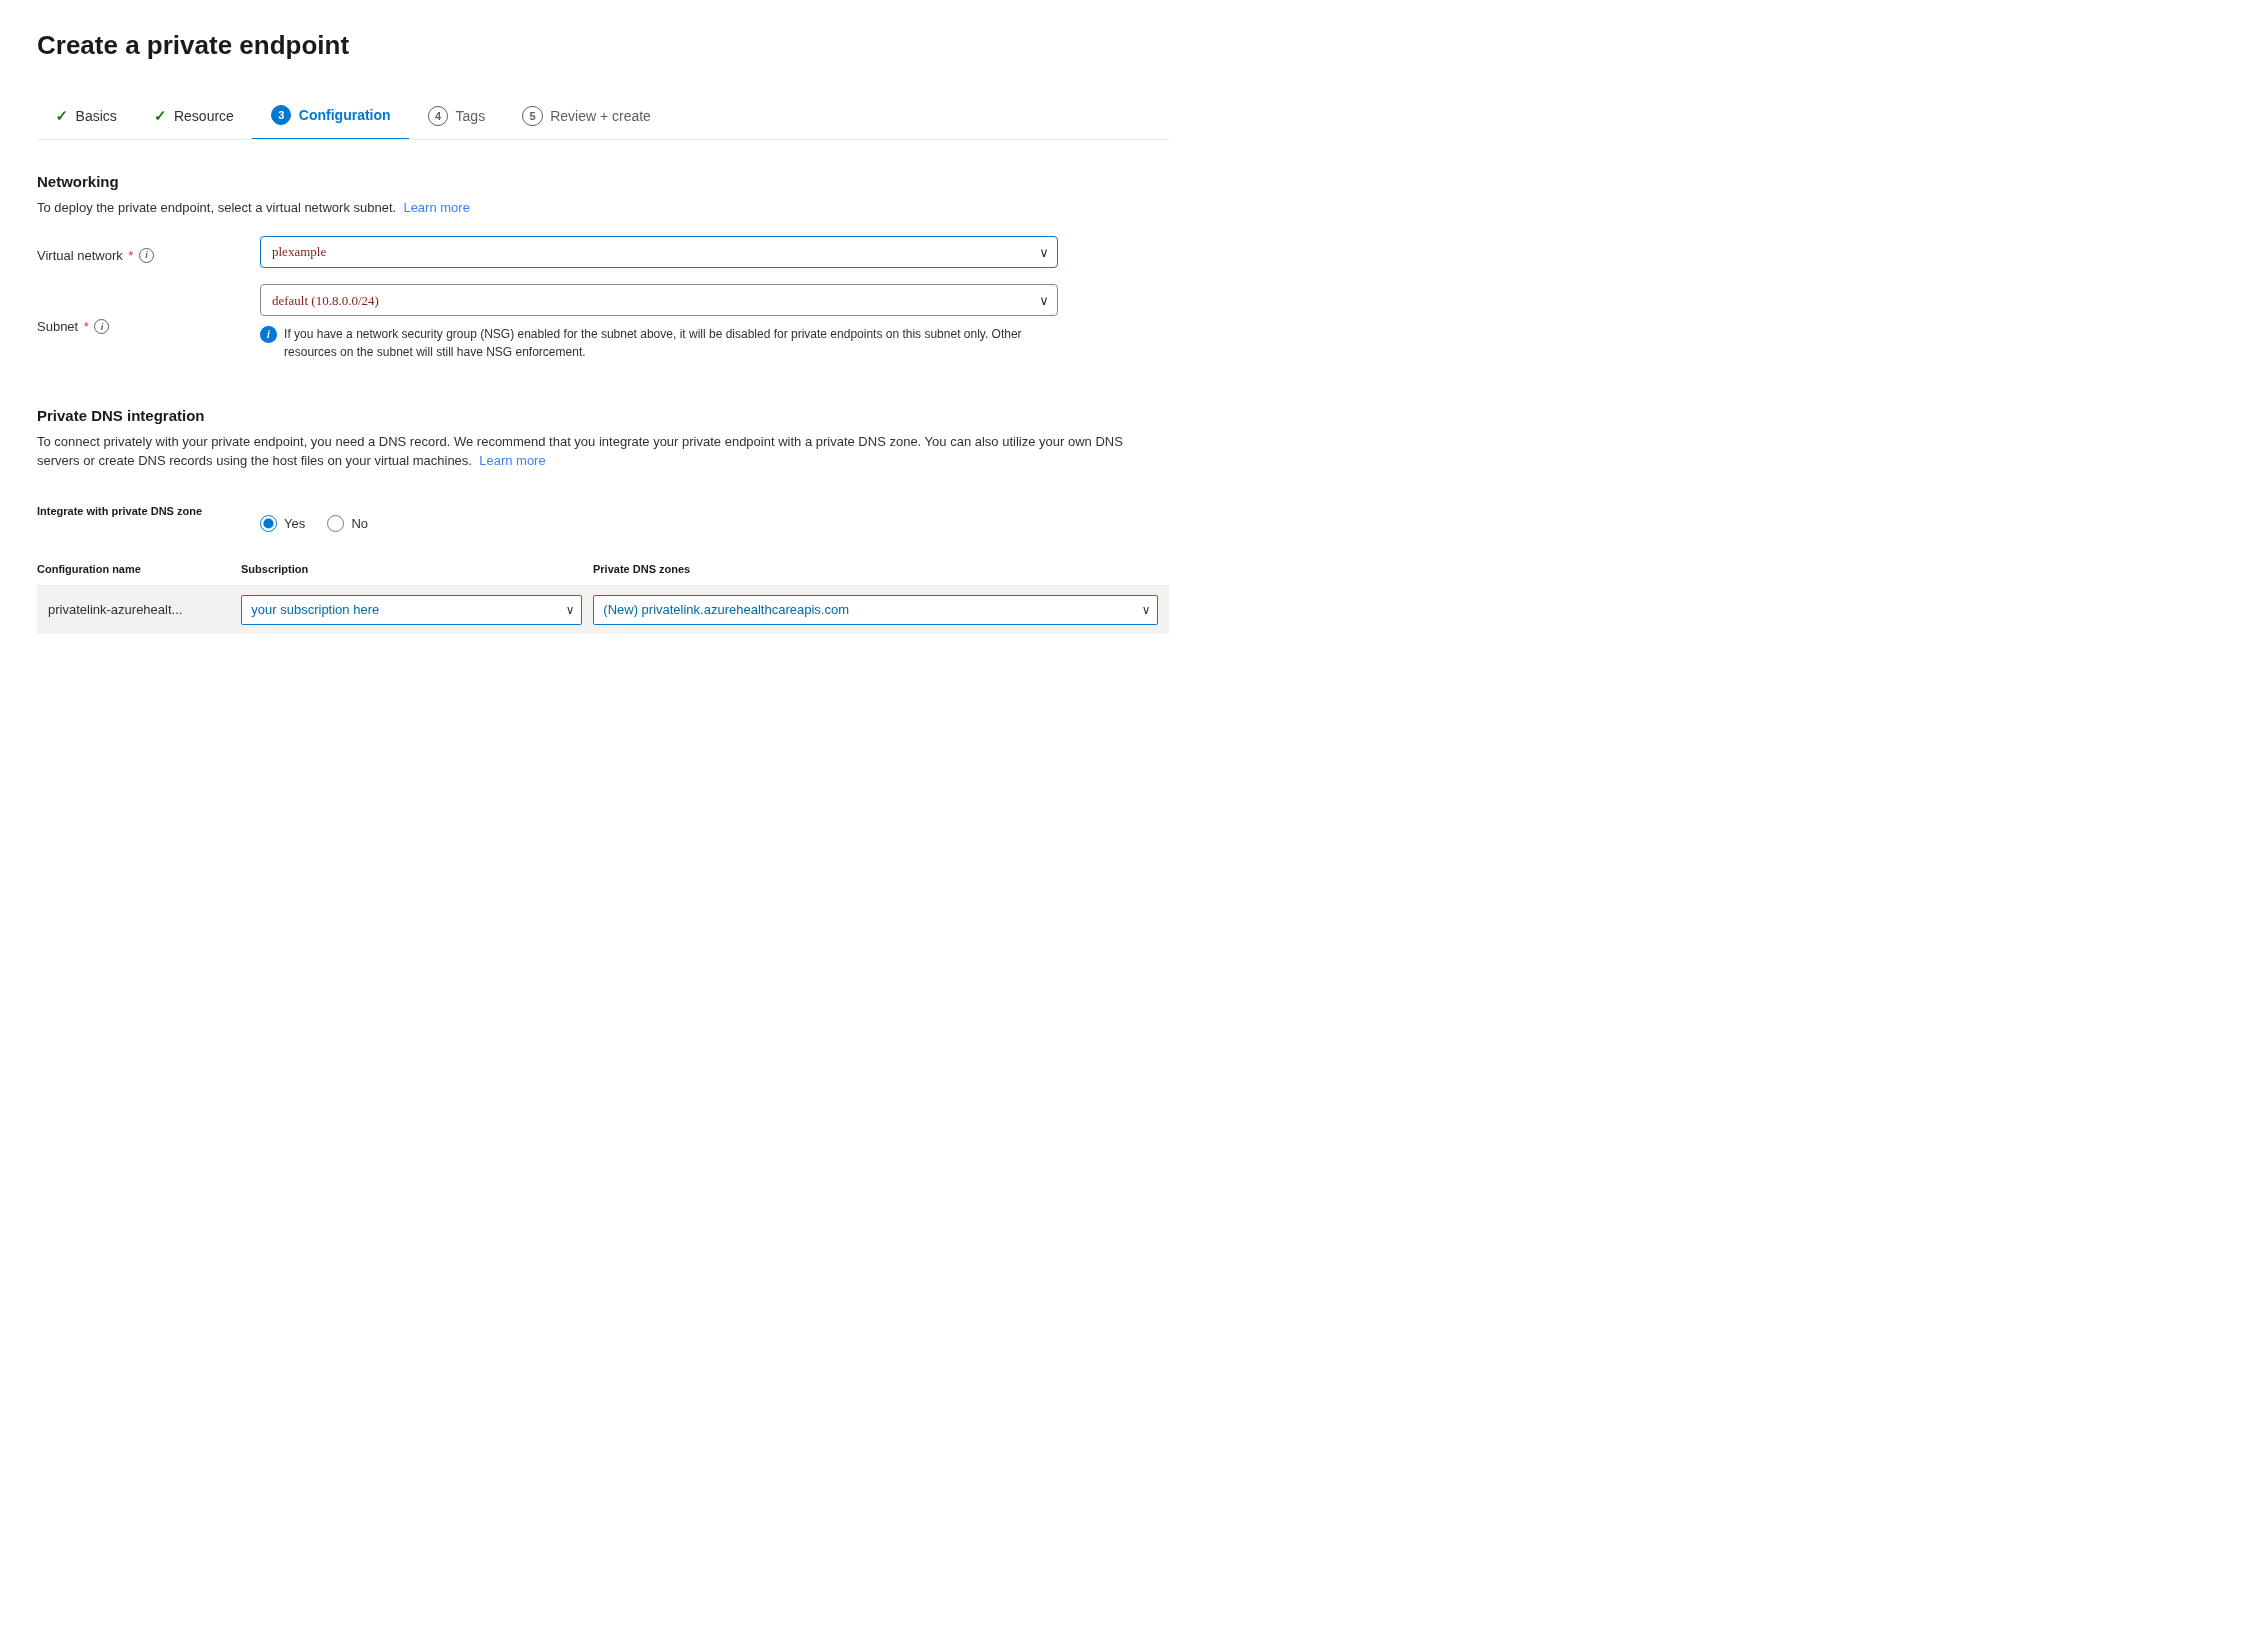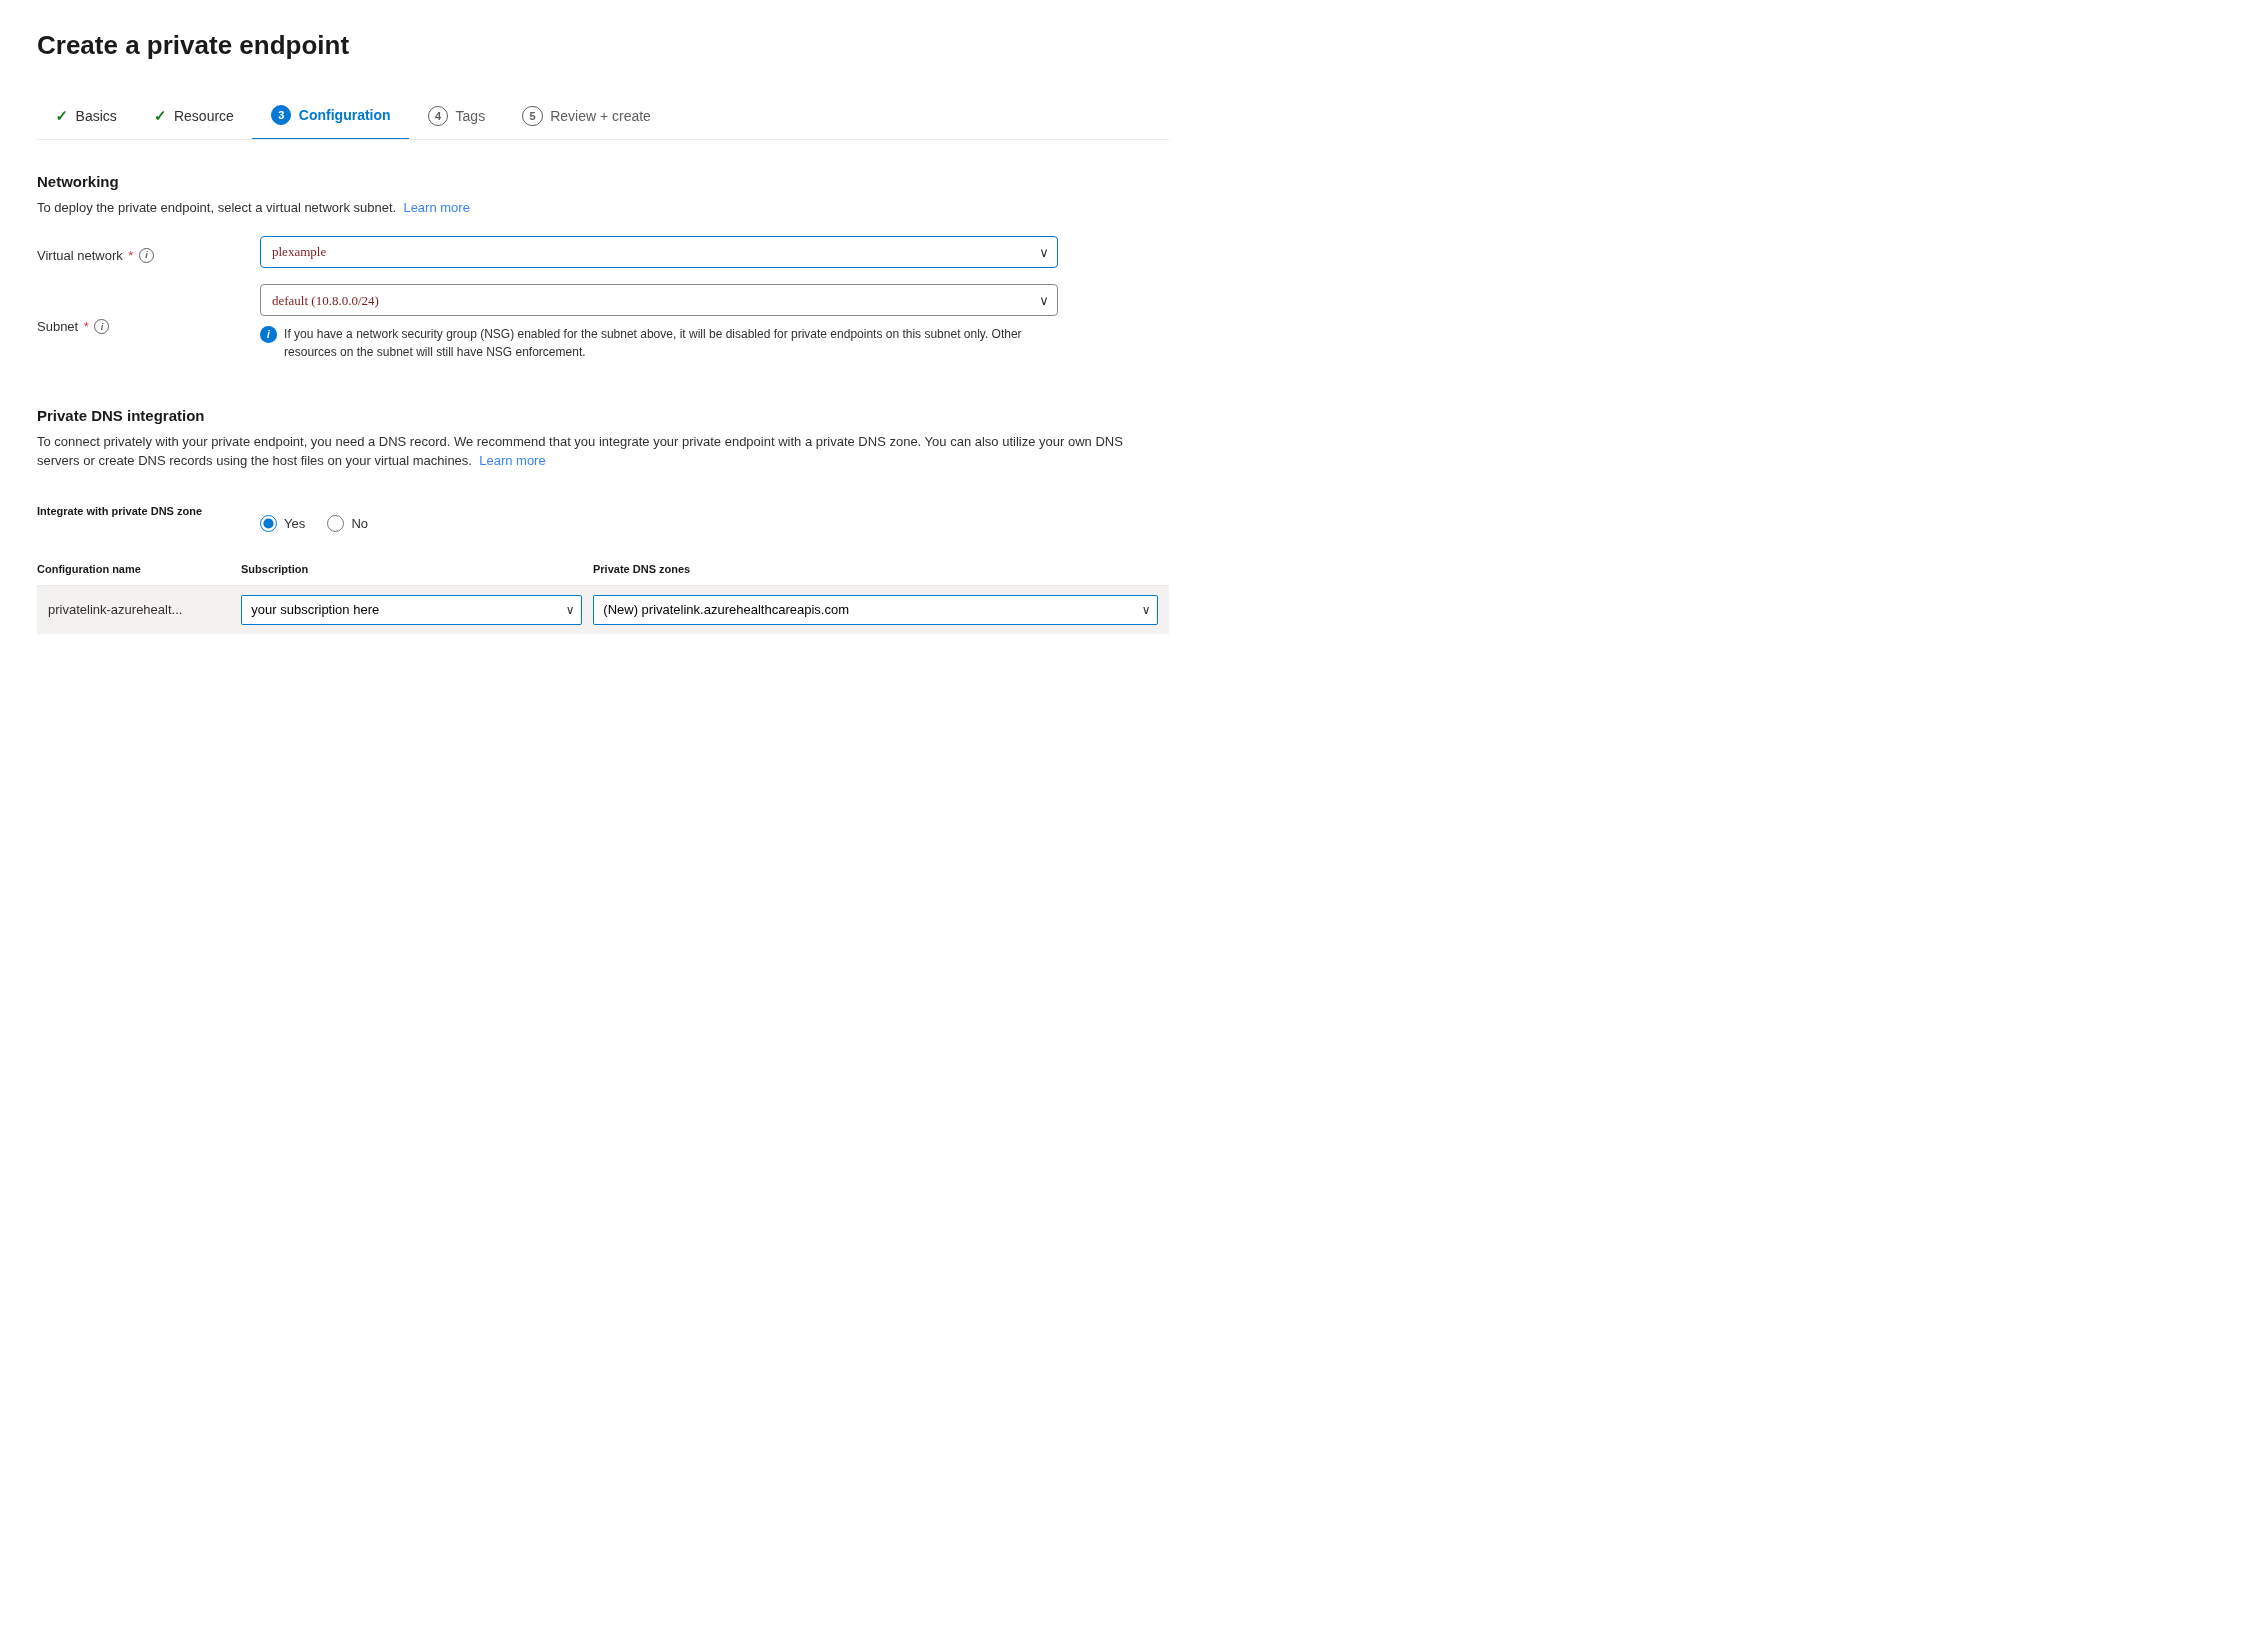--- a/index.html
+++ b/index.html
@@ -287,21 +287,21 @@
       position: relative;
       width: 100%;
     }
 
     .dns-dropdown-container select {
       width: 100%;
       padding: 6.5px 33px 6.5px 9.3px;
       border: 1.4px solid #8a8886;
       border-radius: 1.9px;
       font-size: 13px;
-      color: #000000;
+      color: #0369a1;
       background: #fff;
       appearance: none;
       cursor: pointer;
     }
 
     .dns-dropdown-container.focused select {
       border-color: #0078d4;
       border-width: 1.9px;
     }
 

